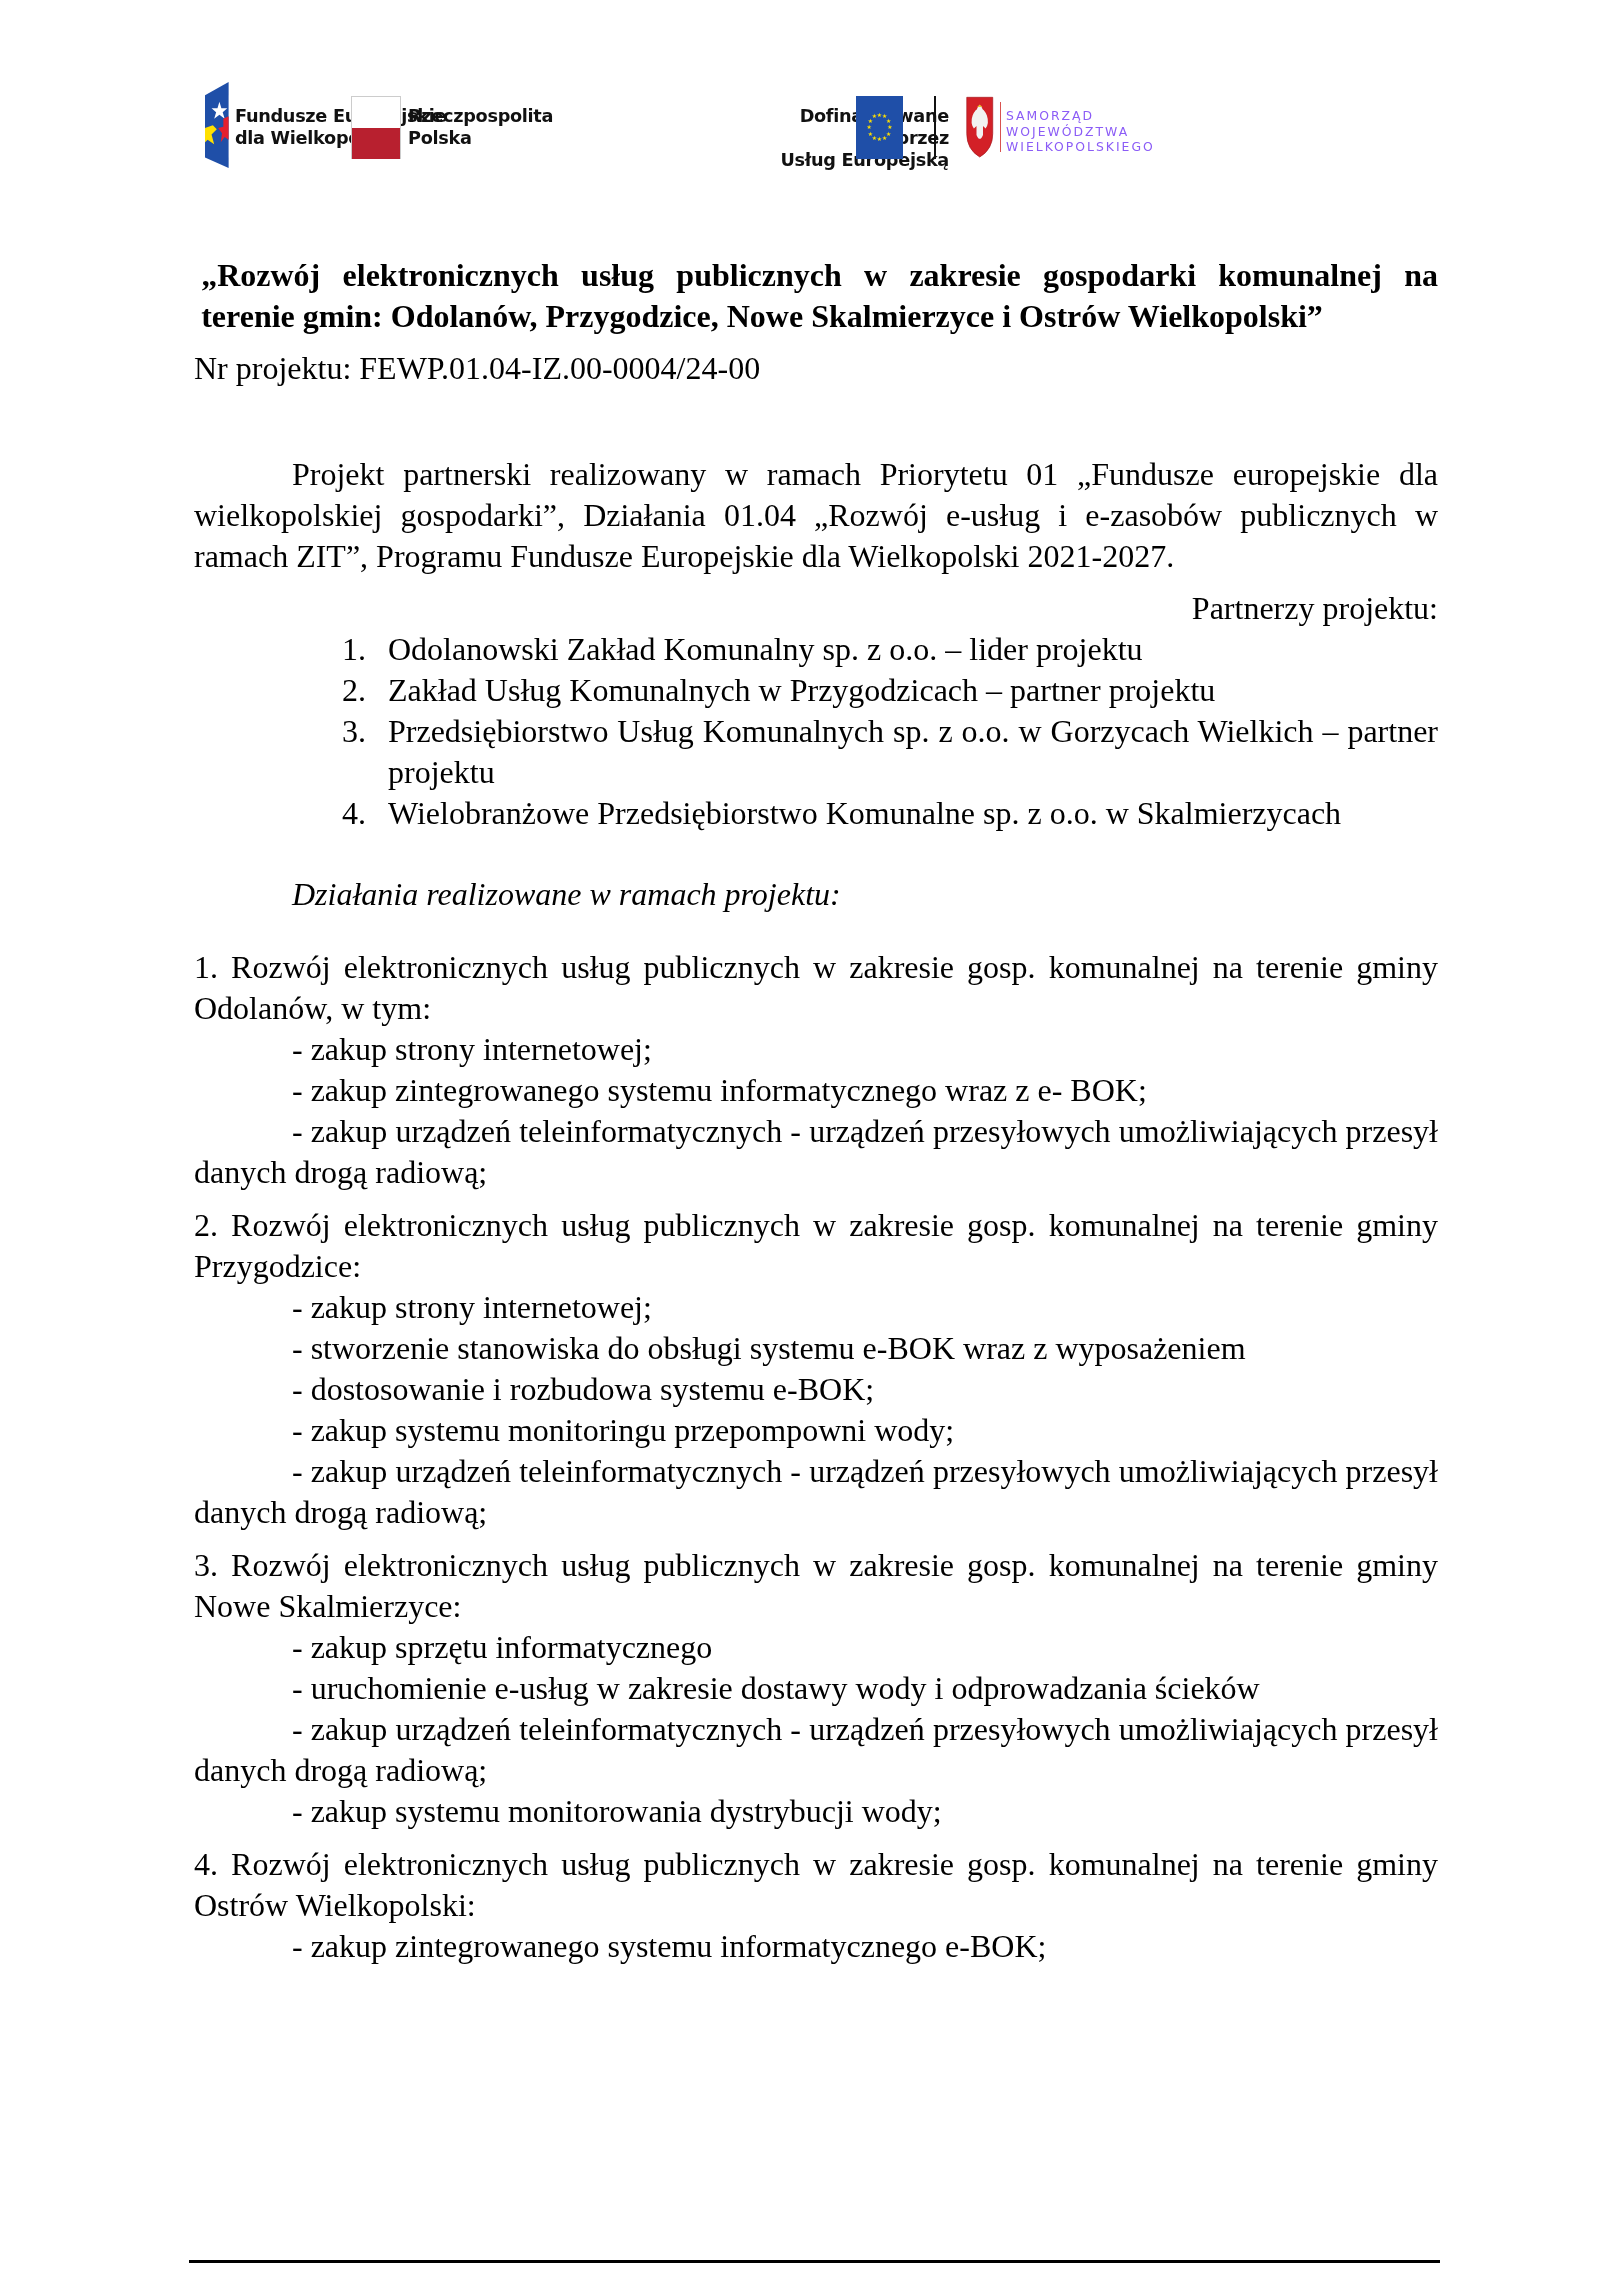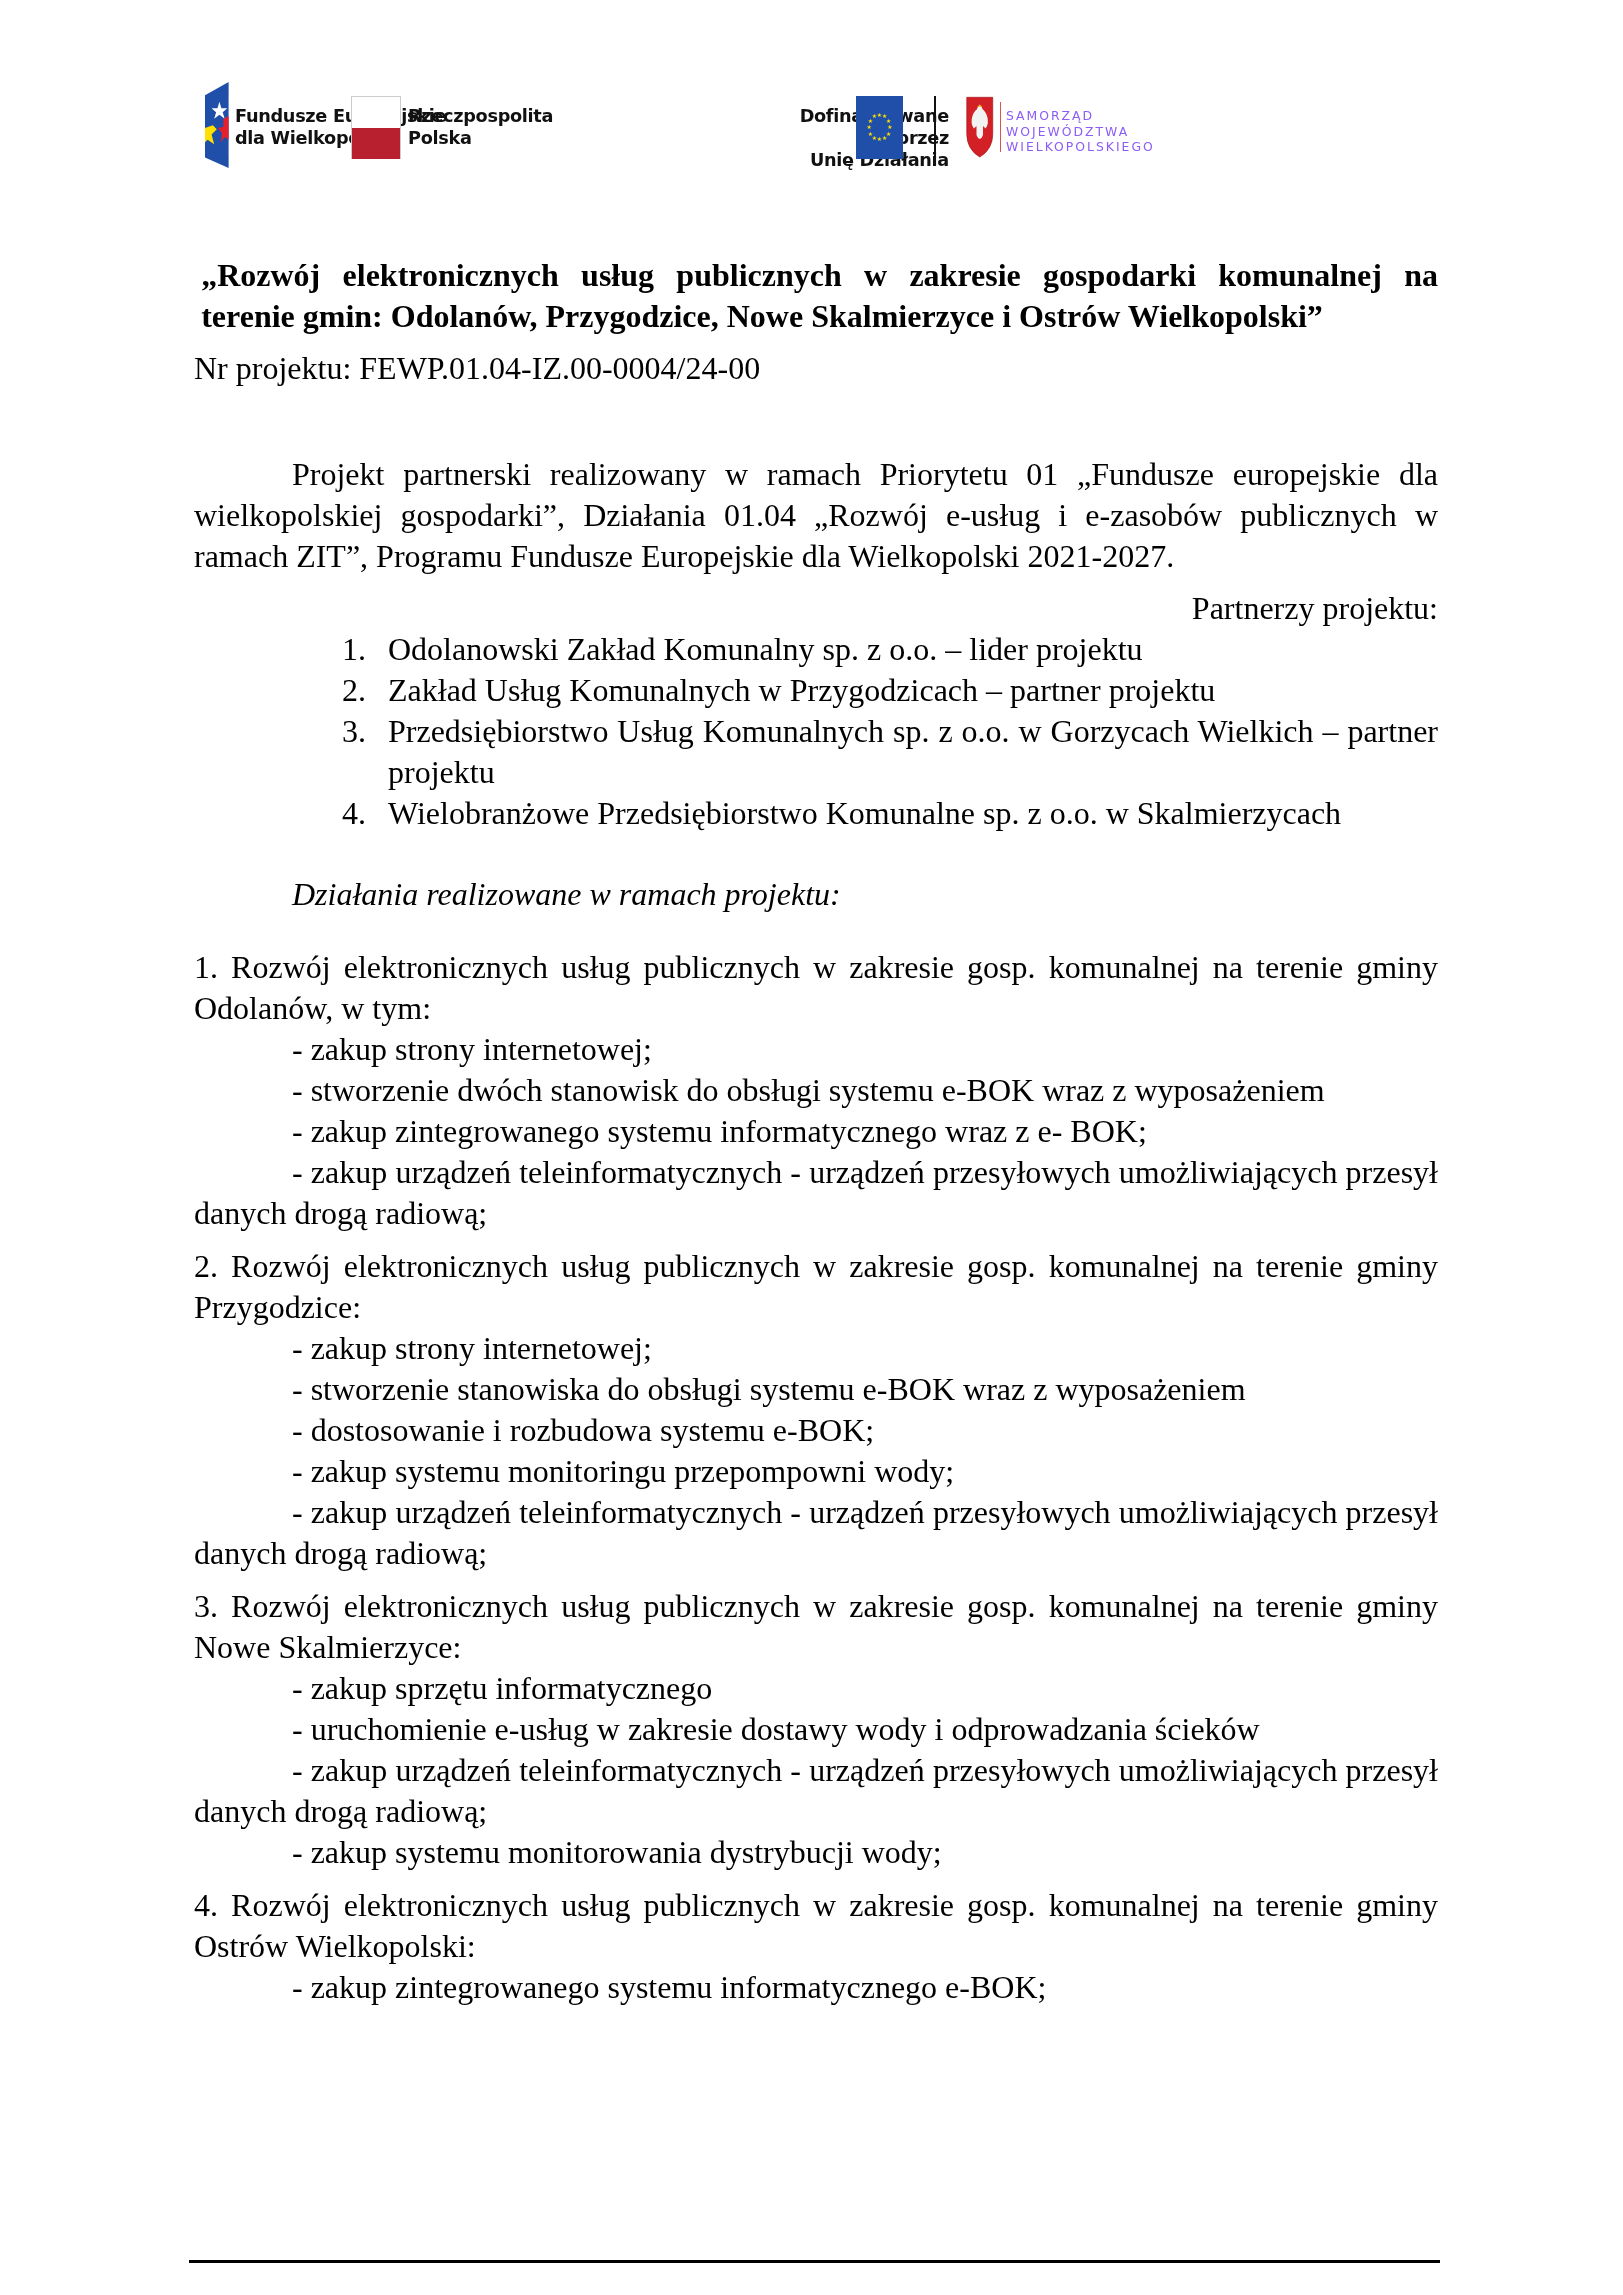--- a/index.html
+++ b/index.html
@@ -62,21 +62,21 @@
     <div class="white"></div>
     <div class="red"></div>
   </div>
   <div class="pl-text">
     <div>Rzeczpospolita</div>
     <div>Polska</div>
   </div>
 
   <div class="eu-text">
     <div>Dofinansowane przez</div>
-    <div>Unię Działania</div>
+    <div>Usług Europejską</div>
   </div>
   <div class="eu-flag">
     <svg viewBox="0 0 72 97">
       <g fill="#ffe000" font-family="DejaVu Sans, sans-serif" font-size="9" text-anchor="middle">
         <text x="36" y="32">★</text>
           <text x="44" y="34">★</text>
           <text x="50" y="41">★</text>
         <text x="52" y="51">★</text>
           <text x="50" y="61">★</text>
           <text x="44" y="68">★</text>
@@ -124,21 +124,20 @@
     <li><span class="num">3.</span><span>Przedsiębiorstwo Usług Komunalnych sp. z o.o. w Gorzycach Wielkich – partner projektu</span></li>
     <li><span class="num">4.</span><span>Wielobranżowe Przedsiębiorstwo Komunalne sp.  z o.o. w Skalmierzycach</span></li>
   </ul>
 
   <div class="actions-head">Działania realizowane w ramach projektu:</div>
   <div style="height:19.6px"></div>
 
   <div class="section">
     <div class="section-title">1. Rozwój elektronicznych usług publicznych w zakresie gosp. komunalnej na terenie gminy Odolanów, w tym:</div>
     <div class="sub">- zakup strony internetowej;</div>
-    <div class="sub">- stworzenie dwóch stanowisk do obsługi systemu e-BOK wraz z wyposażeniem</div>
     <div class="sub">- zakup zintegrowanego systemu informatycznego wraz z e- BOK;</div>
     <div class="sub wrap">-  zakup urządzeń teleinformatycznych - urządzeń przesyłowych umożliwiających przesył danych drogą radiową;</div>
   </div>
 
   <div class="section">
     <div class="section-title">2. Rozwój elektronicznych usług publicznych w zakresie gosp. komunalnej na terenie gminy Przygodzice:</div>
     <div class="sub">- zakup strony internetowej;</div>
     <div class="sub">- stworzenie stanowiska do obsługi systemu e-BOK  wraz z wyposażeniem</div>
     <div class="sub">- dostosowanie i rozbudowa systemu e-BOK;</div>
     <div class="sub">- zakup systemu monitoringu przepompowni wody;</div>

